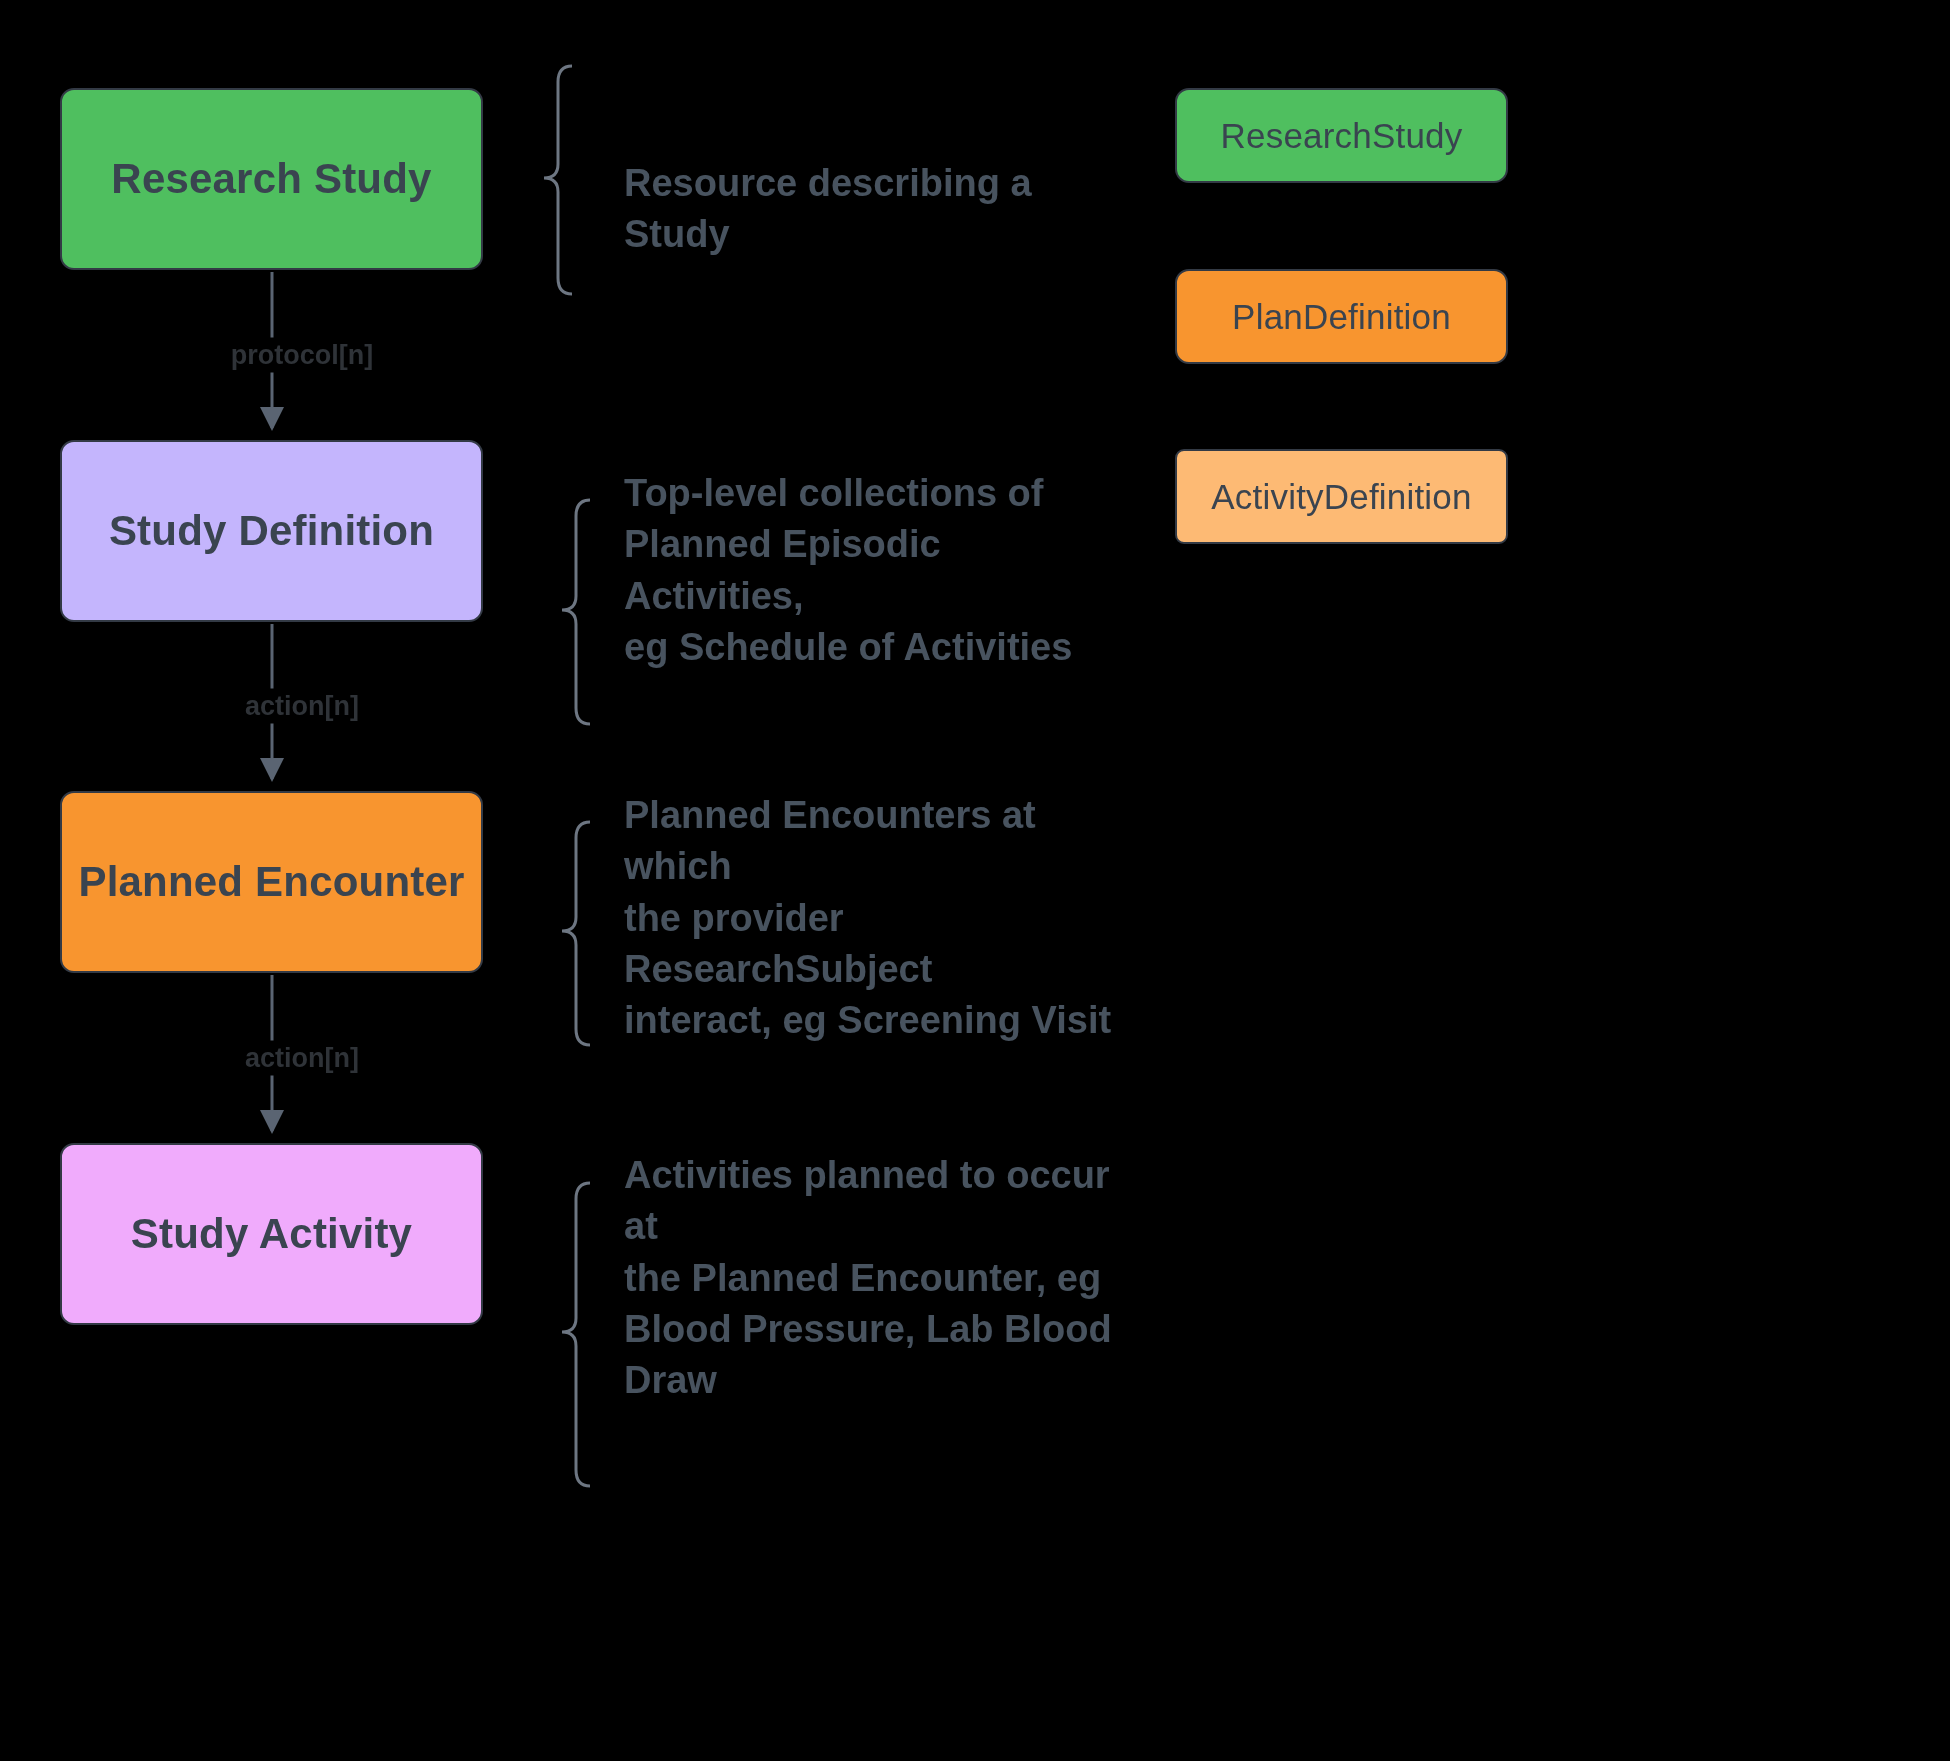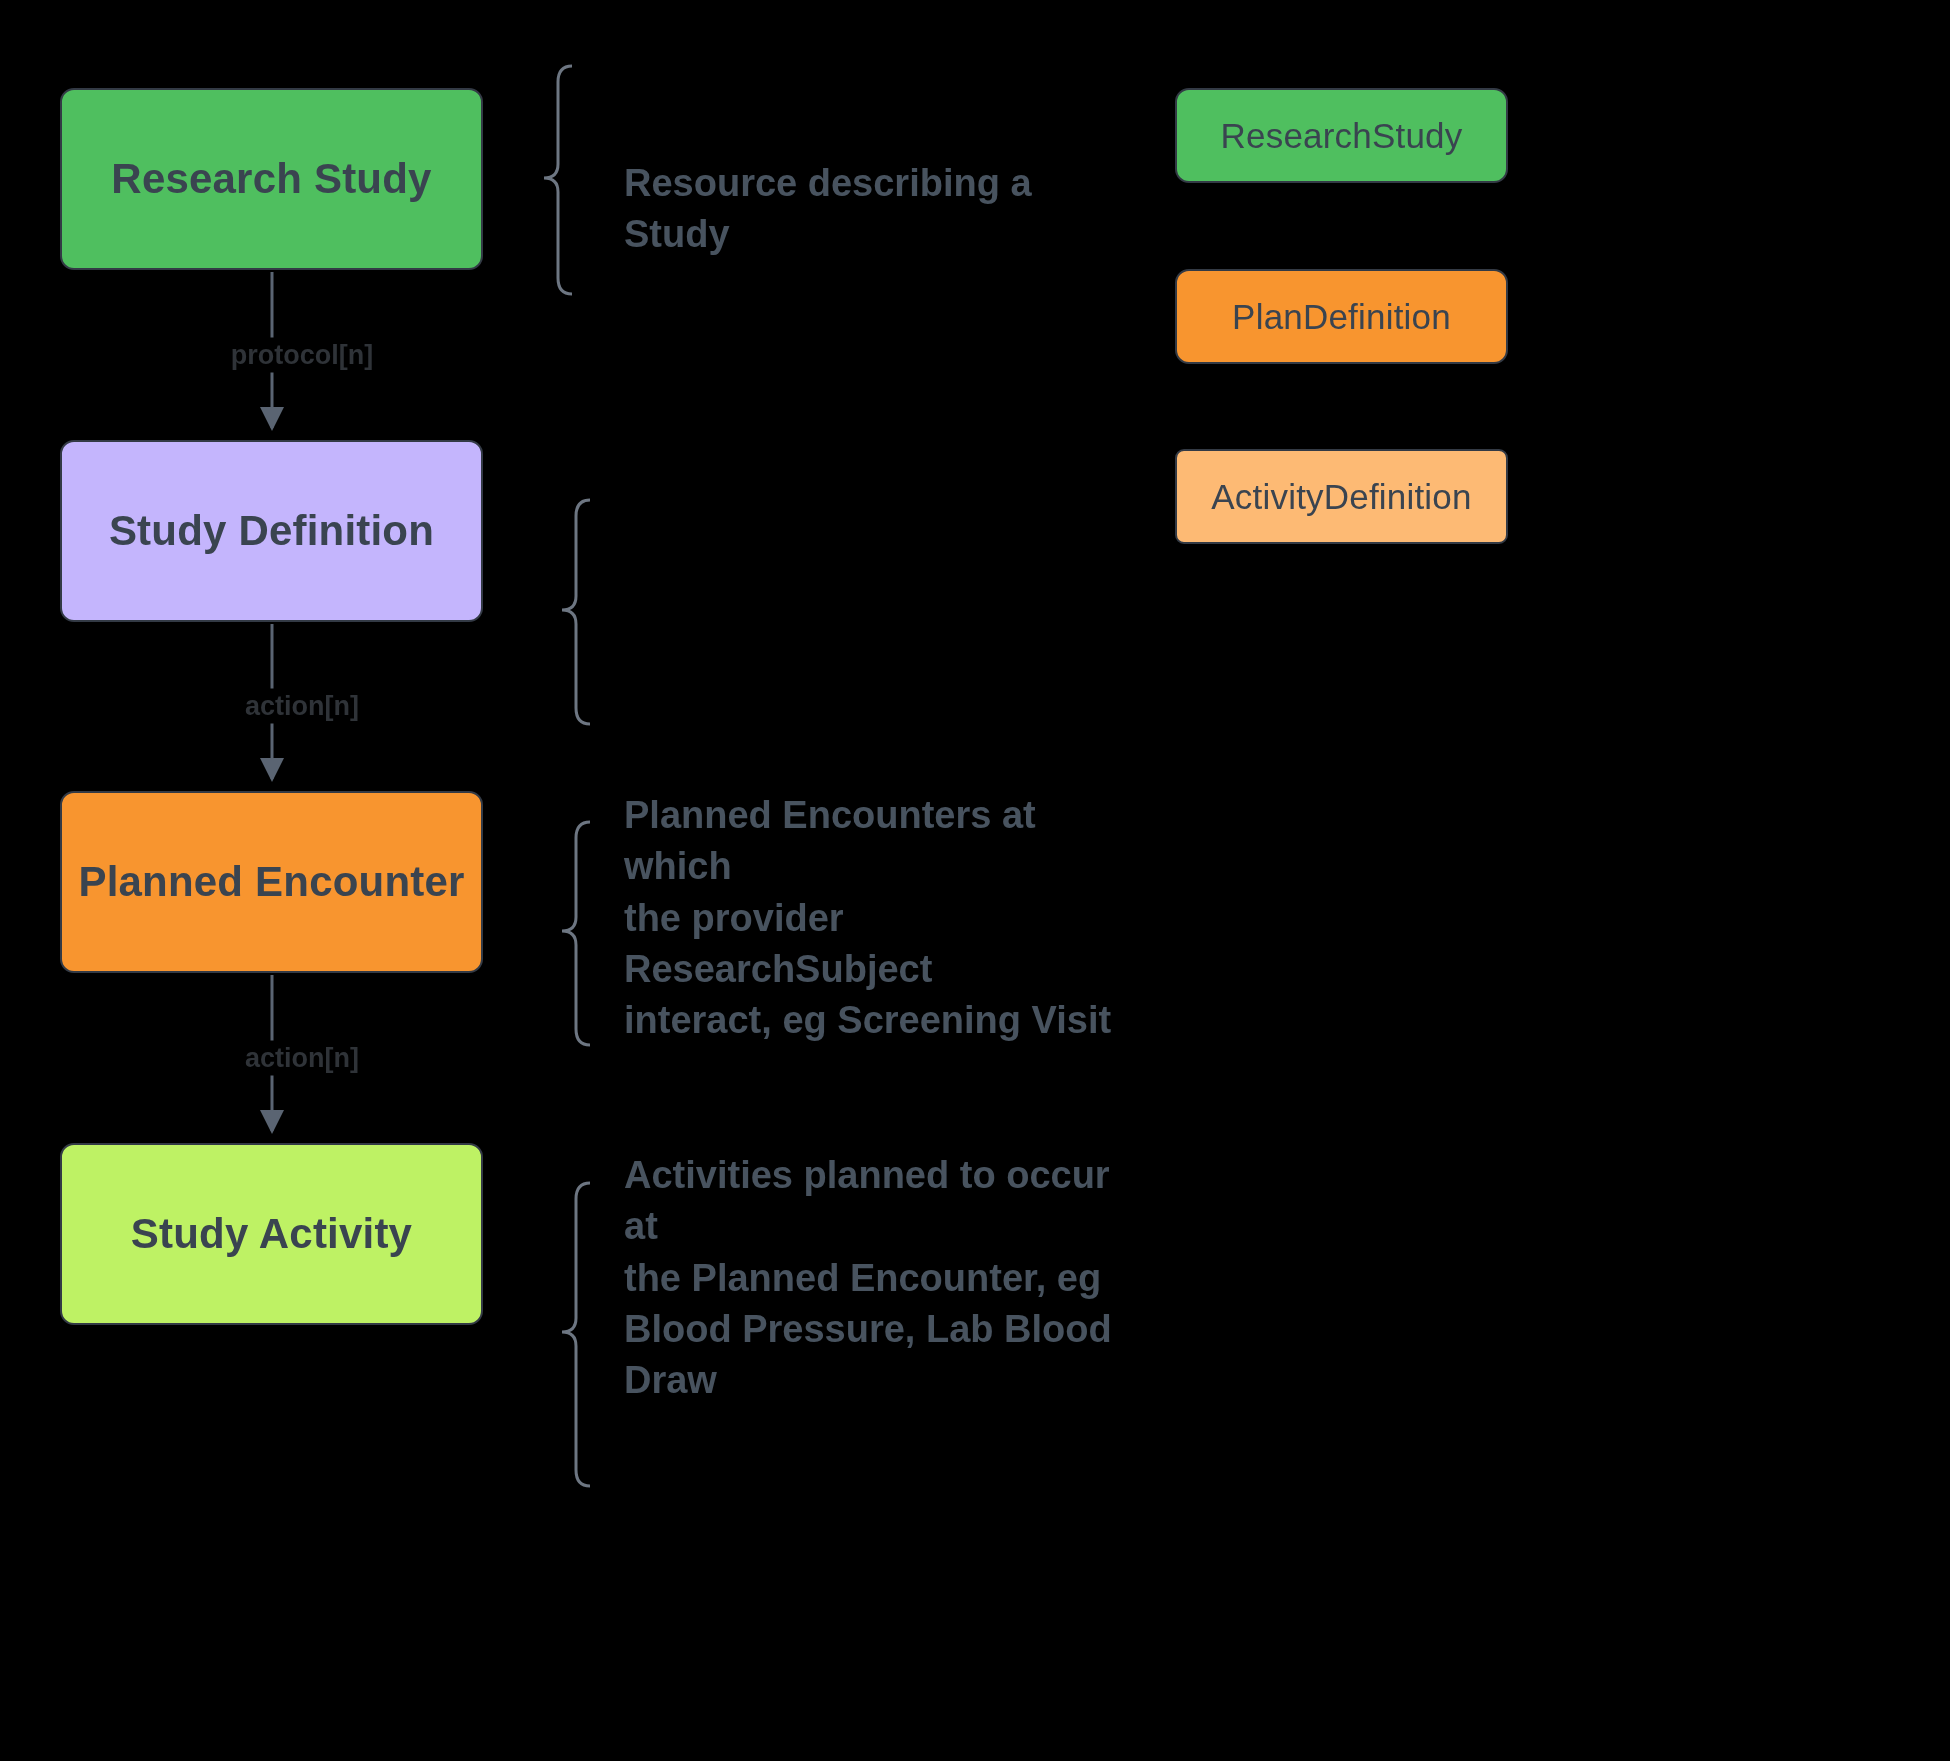--- a/index.html
+++ b/index.html
@@ -23,21 +23,21 @@
     color:#3a4450;
     letter-spacing:0.2px;
     line-height:1.2;
   }
 
   
   .flow-node{left:60px;width:423px;height:182px;}
   #n-research-study{top:88px;background:#4fbf5f;}
   #n-study-definition{top:440px;background:#c4b5fd;}
   #n-planned-encounter{top:791px;background:#f8952f;}
-  #n-study-activity{top:1143px;background:#bef264;}
+  #n-study-activity{top:1143px;background:#f0abfc;}
 
   
   .legend-node{left:1175px;width:333px;height:95px;}
   .legend-node .node-label{font-weight:normal;font-size:35px;color:#3a4450;}
   #l-research-study{top:88px;background:#4fbf5f;}
   #l-plan-definition{top:269px;background:#f8952f;}
   #l-activity-definition{top:449px;background:#fdba74;border-radius:9px;}
 
   
   #edges{position:absolute;left:0;top:0;width:1950px;height:1761px;pointer-events:none;}
@@ -125,20 +125,23 @@
 
   <div class="node flow-node" id="n-study-activity">
     <span class="node-label">Study Activity</span>
   </div>
 
   <div class="edge-label" id="el-protocol">protocol[n]</div>
   <div class="edge-label" id="el-action-1">action[n]</div>
   <div class="edge-label" id="el-action-2">action[n]</div>
 
   <div class="desc" id="d-research-study">Resource describing a Study</div>
+  <div class="desc" id="d-study-definition">Top-level collections of
+Planned Episodic Activities,
+eg Schedule of Activities</div>
   <div class="desc" id="d-planned-encounter">Planned Encounters at which
 the provider ResearchSubject
 interact, eg Screening Visit</div>
   <div class="desc" id="d-study-activity">Activities planned to occur at
 the Planned Encounter, eg
 Blood Pressure, Lab Blood
 Draw</div>
 
   <div class="node legend-node" id="l-plan-definition">
     <span class="node-label">PlanDefinition</span>

